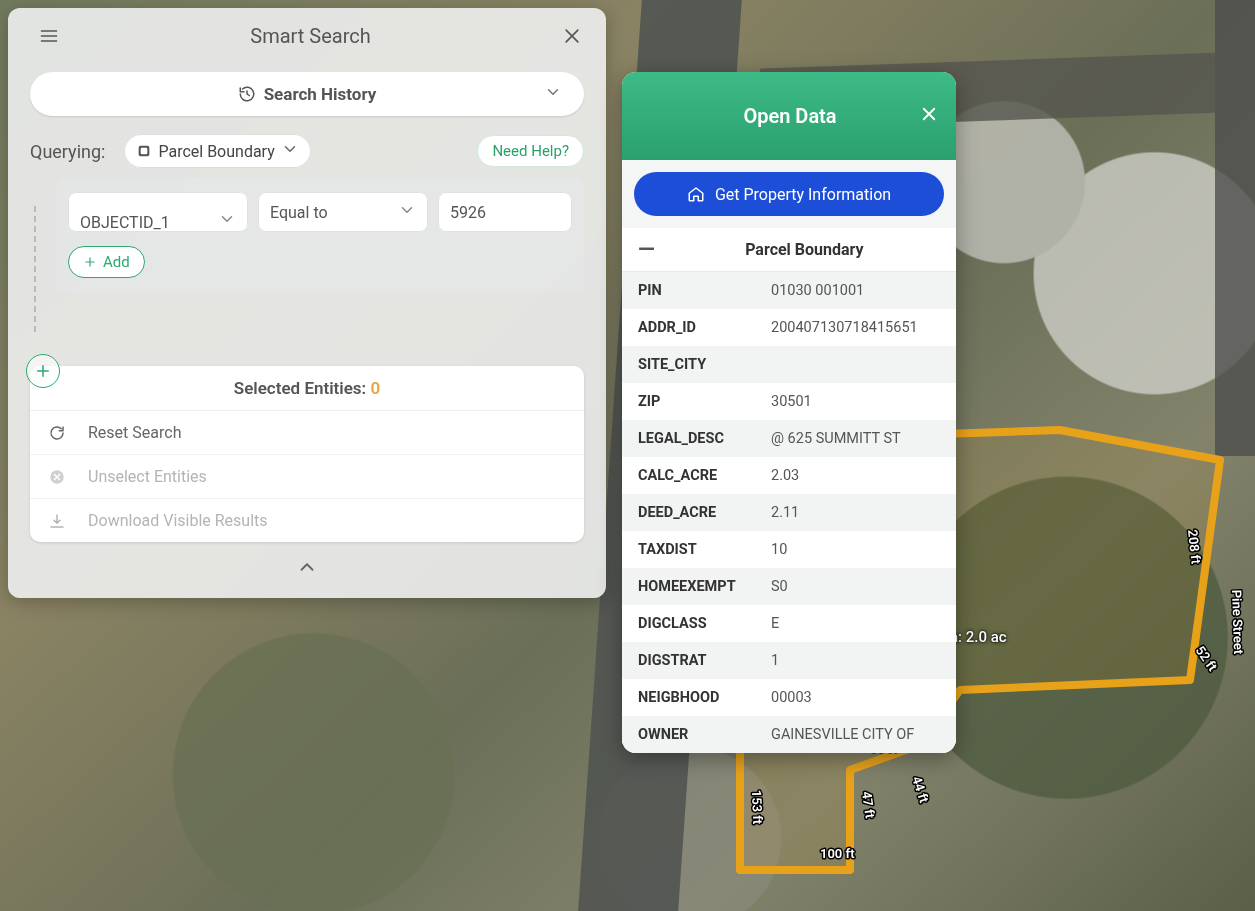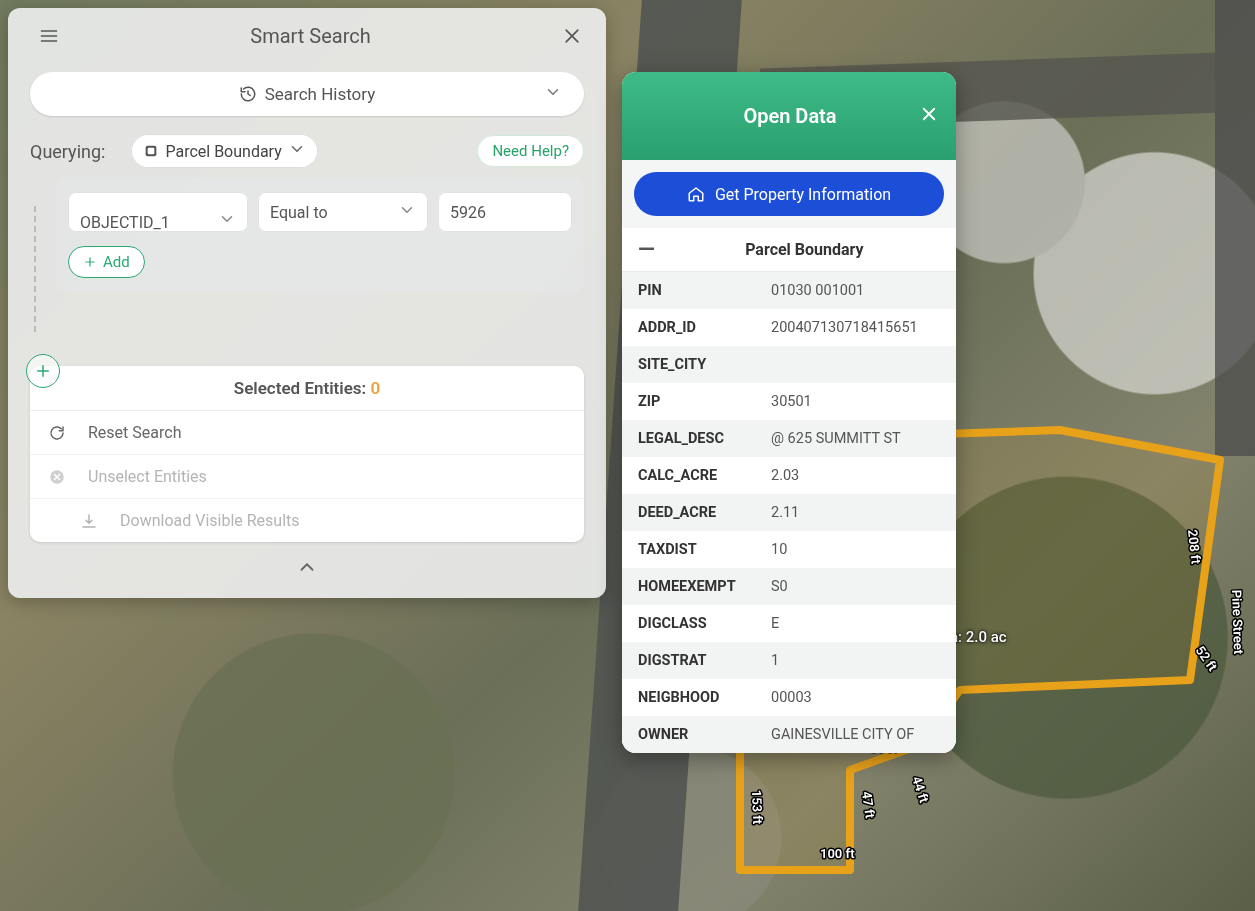--- a/index.html
+++ b/index.html
@@ -65,25 +65,25 @@
     color:#555; cursor:pointer; font-size:22px;
   }
   .hamburger svg, .close-x svg { width:20px; height:20px; }
   .sp-body { padding: 4px 18px 0; }
   .history-pill {
     background:#fff; border-radius:28px; height:44px;
     display:flex; align-items:center; justify-content:center;
     position:relative; box-shadow: 0 1px 2px rgba(0,0,0,0.12);
     cursor:pointer; margin: 4px 4px 18px;
   }
-  .history-pill .h-label { font-size:17px; color:#555; display:flex; align-items:center; gap:8px;}
+  .history-pill .h-label { font-size:17px; color:#555; display:flex; align-items:center; gap:8px;font-weight:bold;}
   .history-pill .chev { position:absolute; right:22px; color:#777; }
   .chev svg, .mini-chev svg { width:18px; height:18px; }
 
-  .query-row { display:flex; align-items:center; gap:26px; padding:0 4px 10px; }
+  .query-row { display:flex; align-items:center; gap:19px; padding:0 4px 10px; }
   .query-label { font-size:18px; color:#555; }
   .layer-chip {
     background:#fff; border-radius:22px; padding:6px 12px;
     display:flex; align-items:center; gap:6px; font-size:16px; color:#444;
     box-shadow: inset 0 0 0 1px #ddd;
     cursor:pointer;
   }
   .layer-chip .mini-chev { color:#666; }
   .need-help {
     margin-left:auto;
@@ -140,21 +140,21 @@
     border-bottom:1px solid #eee;
   }
   .sel-header .count { color:#e9a43b; }
   .sel-item {
     display:flex; align-items:center; gap:20px;
     padding:12px 16px; font-size:16px; color:#666;
     border-bottom:1px solid #f1f1f1; cursor:pointer;
   }
   .sel-item.disabled { color:#b3b4b4; cursor:default; }
   .sel-item .ico { width:22px; display:flex; justify-content:center; }
-  .sel-item:last-child { border-bottom:none;margin-left:32px; }
+  .sel-item:last-child { border-bottom:none; }
 
   .perform-btn {
     margin: 20px 4px 6px;
     background:#31aa7c; color:#fff;
     border:none; border-radius:12px;
     height:62px; width:calc(100% - 8px);
     font-size:19px; cursor:pointer;
     box-shadow: 0 2px 0 #279067;
   }
   .collapse-chev {

